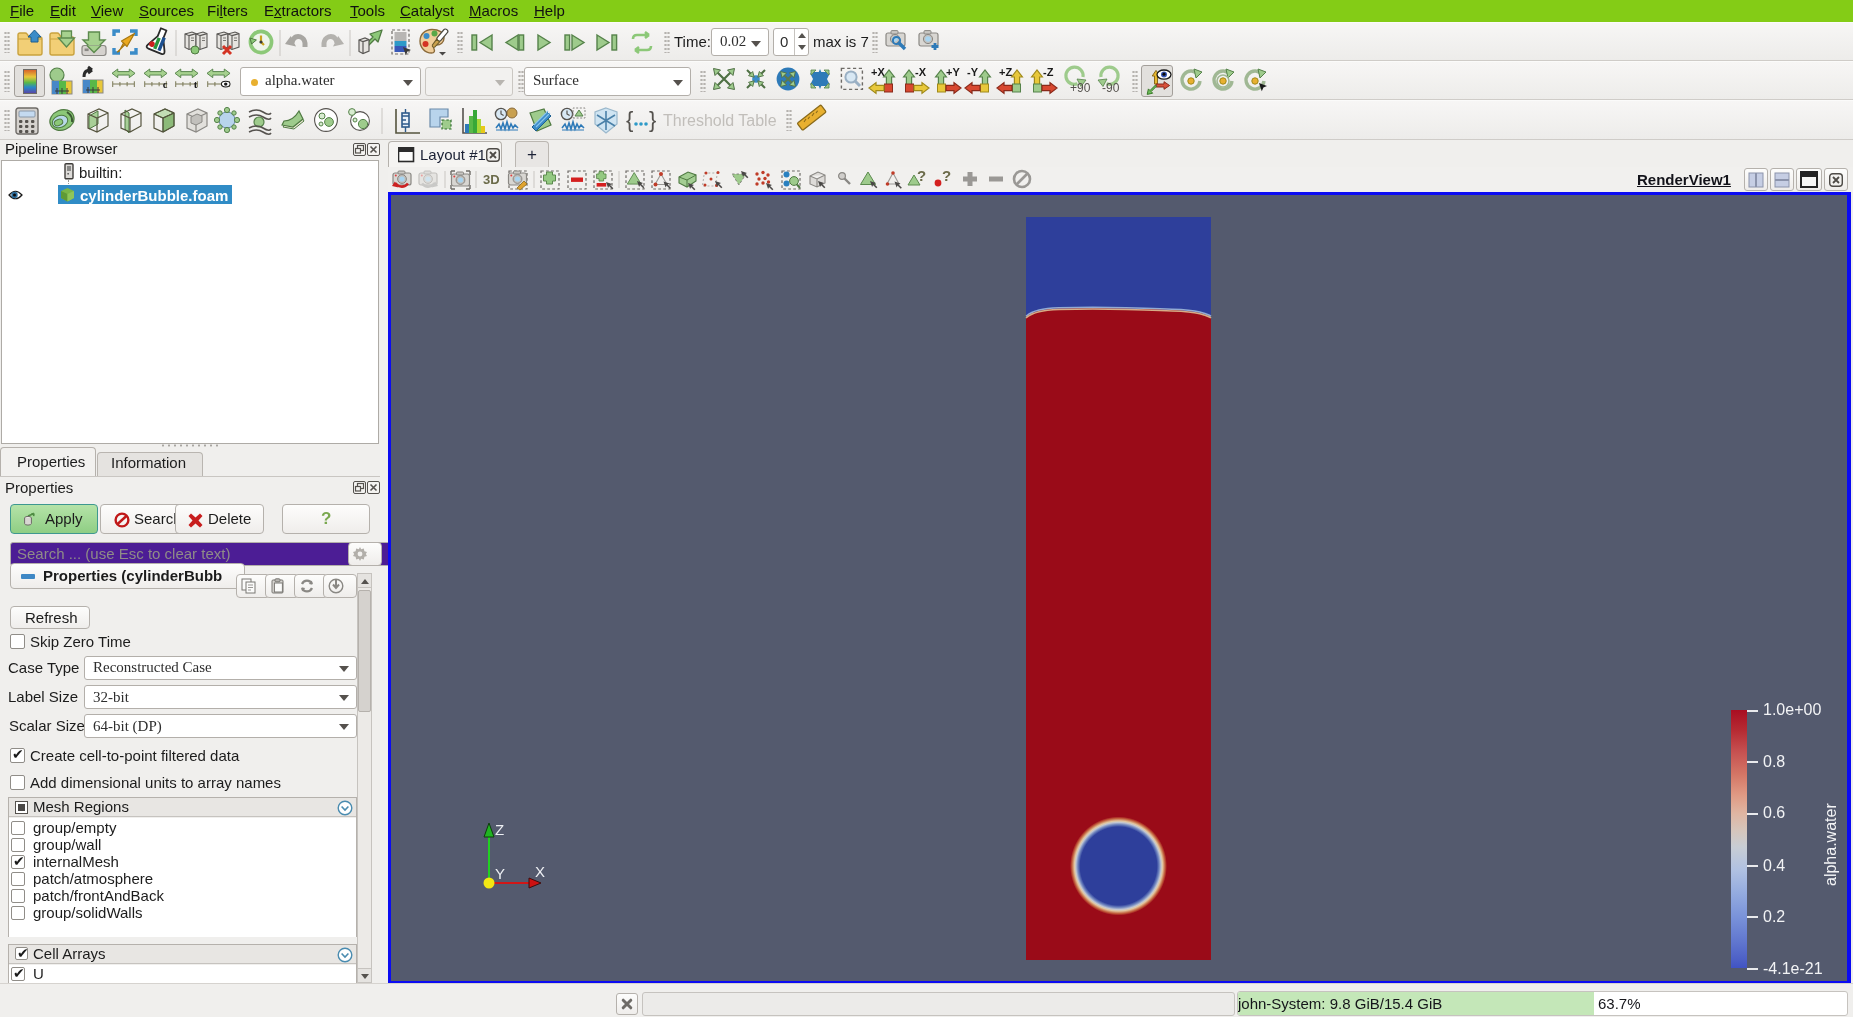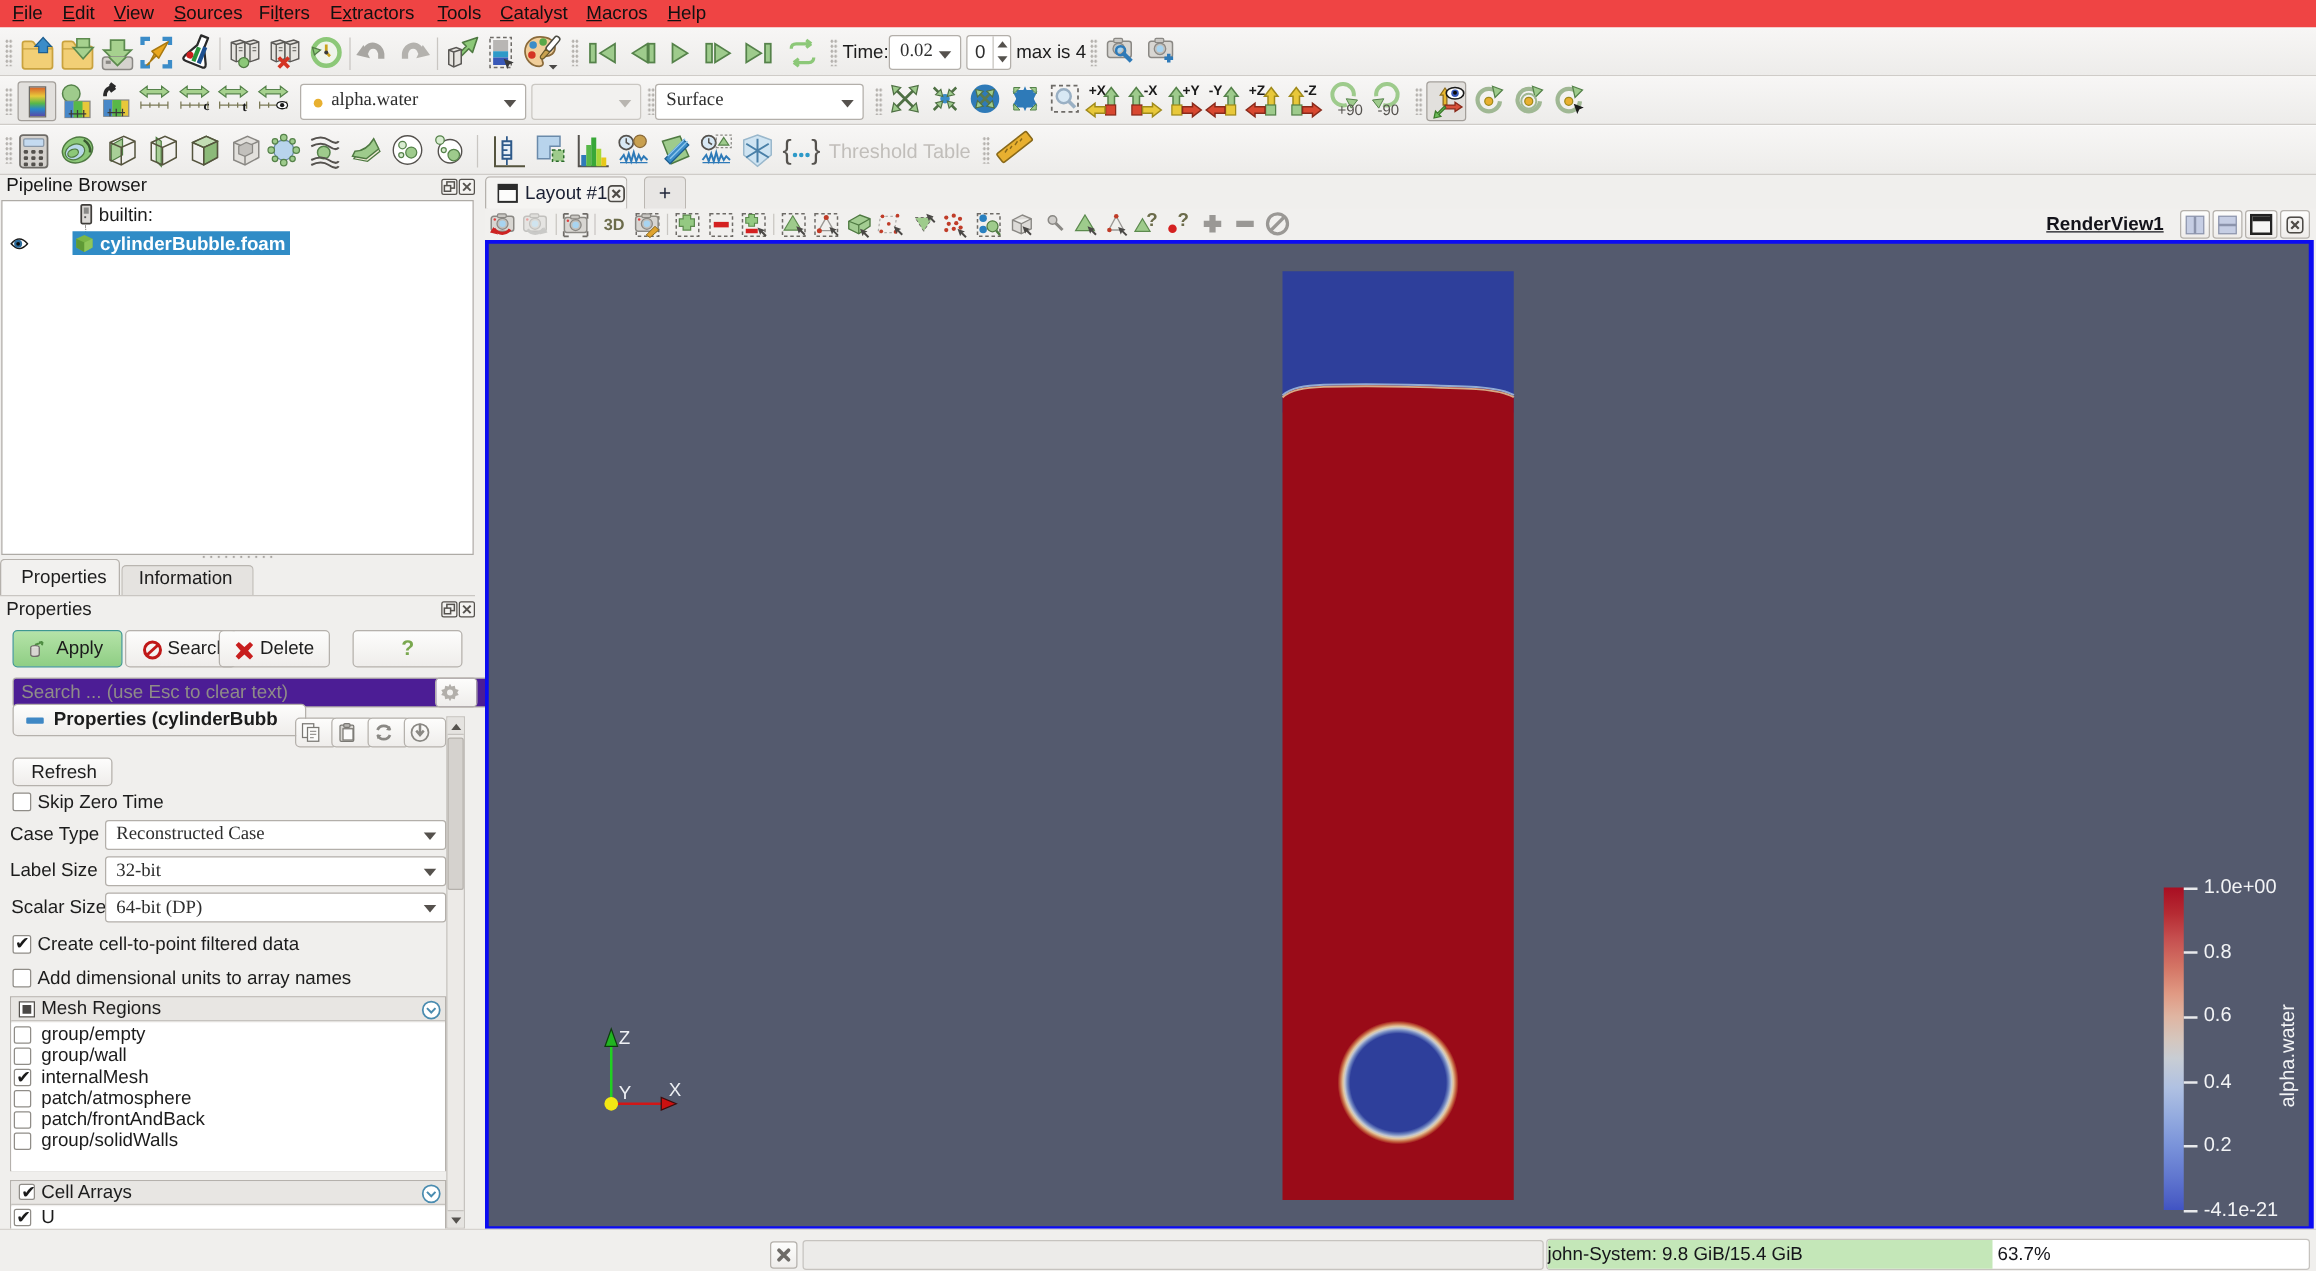--- a/index.html
+++ b/index.html
@@ -1,20 +1,20 @@
 <!DOCTYPE html>
 <html><head>
 <meta charset="utf-8">
 <style>
 * { margin:0; padding:0; box-sizing:border-box; }
 html,body { width:1853px; height:1017px; overflow:hidden; }
 body { font-family:"Liberation Sans", sans-serif; font-size:15px; color:#2e2e2e; background:#f0efed; position:relative; }
 
 
-#menubar { position:absolute; left:0; top:0; width:1853px; height:22px; background:#ef4444; }
+#menubar { position:absolute; left:0; top:0; width:1853px; height:22px; background:#84cc16; }
 #menubar span { position:absolute; top:2px; font-size:15px; color:#111; }
 #menubar u { text-decoration:underline; }
 
 
 .tbrow { position:absolute; left:0; width:1853px; background:linear-gradient(#f7f6f5,#edecea); border-top:1px solid #fbfbfa; border-bottom:1px solid #cfccc8; }
 #tb1 { top:22px; height:39px; }
 #tb2 { top:61px; height:39px; }
 #tb3 { top:100px; height:40px; }
 .grip { position:absolute; width:6px; height:22px; top:8px;
   background-image:radial-gradient(circle, #b5b2ae 1px, transparent 1.3px);
@@ -203,21 +203,21 @@
       <span class="ctext" style="top:4px">0.02</span>
       <span class="arrow"></span>
     </div>
   <div style="position:absolute;left:773px;top:5px;width:36px;height:28px;background:#fff;border:1px solid #b3afaa;border-radius:3px">
     <span style="position:absolute;left:6px;top:4px">0</span>
     <div style="position:absolute;right:0;top:0;width:14px;height:26px;border-left:1px solid #c6c3bf">
       <div style="position:absolute;left:3px;top:4px;width:0;height:0;border-left:4px solid transparent;border-right:4px solid transparent;border-bottom:5px solid #55524e"></div>
       <div style="position:absolute;left:3px;top:16px;width:0;height:0;border-left:4px solid transparent;border-right:4px solid transparent;border-top:5px solid #55524e"></div>
     </div>
   </div>
-  <div class="lbl" style="left:813px;top:10px">max is 4</div>
+  <div class="lbl" style="left:813px;top:10px">max is 7</div>
   <div class="grip" style="left:872px"></div>
   <svg width="80" height="39" viewBox="0 0 80 39" style="position:absolute;left:882px;top:0">
     <g transform="translate(4,6)">
       <rect x="0" y="4" width="19" height="13" rx="2" fill="#d8d6d2" stroke="#8a8884" stroke-width="1.2"></rect>
       <rect x="5" y="1.6" width="7" height="3.4" rx="1" fill="#c9c7c3" stroke="#8a8884"></rect>
       <circle cx="9" cy="10" r="4.6" fill="#c2c0bc" stroke="#8a8884"></circle>
       <circle cx="9" cy="10" r="2.8" fill="#a8d4f0"></circle>
       <path d="M12,13 L19,20" stroke="#2e7ab8" stroke-width="3.4"></path>
       <circle cx="10.5" cy="11.5" r="3.6" fill="none" stroke="#2e7ab8" stroke-width="2"></circle>
     </g>

